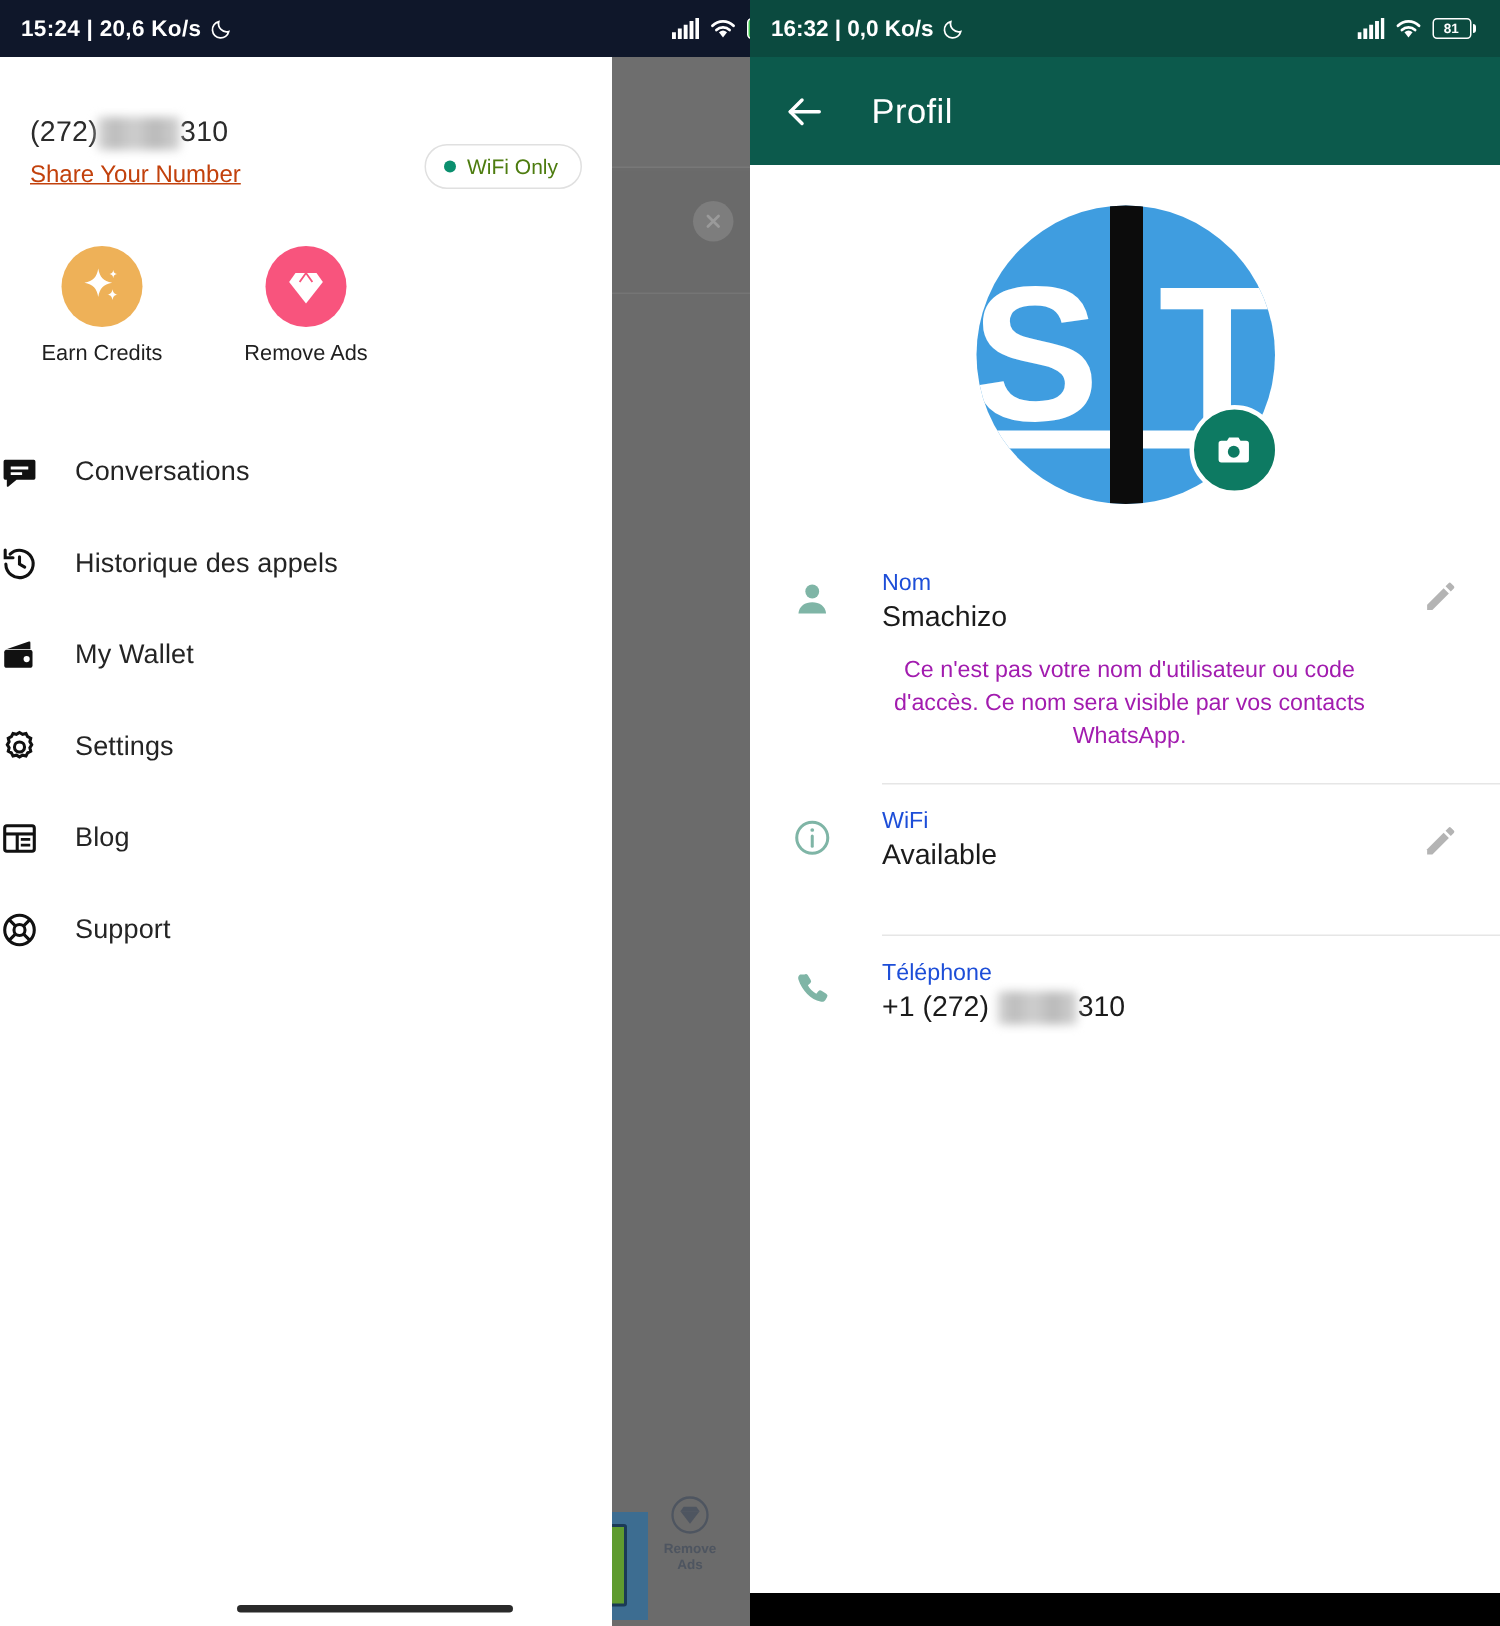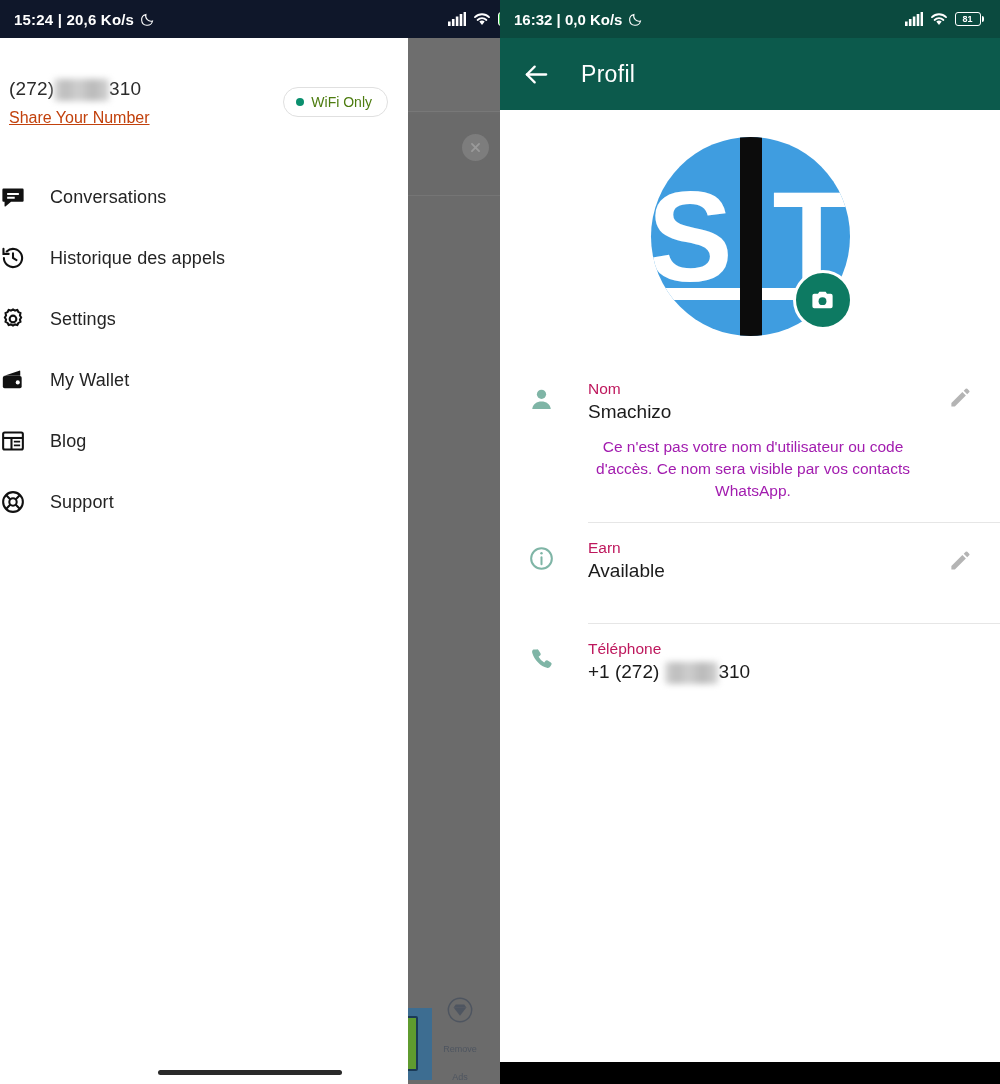--- a/index.html
+++ b/index.html
@@ -41,42 +41,42 @@
     background: #6a6a6a; border-bottom: 1px solid #757575;
   }
   .scrim-close {
     position: absolute; top: 96px; left: 462px;
     width: 27px; height: 27px; border-radius: 50%;
     background: #7d7d7d; display: flex; align-items: center; justify-content: center;
   }
   .scrim-close svg { width: 17px; height: 17px; }
   .scrim-bottom-item {
     position: absolute; left: 432px; top: 958px;
-    width: 56px; display: flex; flex-direction: column; align-items: center; gap: 20px;
+    width: 56px; display: flex; flex-direction: column; align-items: center; gap: 3px; font-weight: bold;
   }
   .scrim-bottom-item .lbl {
     font-size: 9px; color: #4e5560; text-align: center; line-height: 11px;
   }
   .scrim-green {
     position: absolute; left: 404px; top: 978px; width: 14px; height: 55px;
     background: #5f9b2f; border: 2px solid #1b3a56; border-radius: 2px;
   }
   .scrim-blue {
     position: absolute; left: 396px; top: 970px; width: 36px; height: 72px;
     background: #3d6d91;
   }
 
   
   .drawer {
     position: absolute; top: 38px; left: 0; width: 408px; height: 1046px;
     background: #fff;
   }
   .drawer-top {
-    padding: 40px 20px 0 9px;
-    display: flex; justify-content: space-between; align-items: center;
+    padding: 40px 20px 0 20px;
+    display: flex; justify-content: space-between; align-items: flex-end;
   }
   .phone-number { font-size: 19px; color: #2b2b2b; letter-spacing: .2px; white-space: nowrap; }
   .blurred {
     display: inline-block;
     background: linear-gradient(90deg,#d6d6d6,#bcbcbc 20%,#cfcfcf 45%,#b9b9b9 70%,#d2d2d2);
     color: transparent; filter: blur(3.2px); border-radius: 2px;
     vertical-align: middle; user-select: none;
   }
   .share-link { display: block; margin-top: 8px; font-size: 16px; color: #c2410c; }
   .wifi-pill {
@@ -146,21 +146,21 @@
     width: 60px; height: 60px; border-radius: 50%; background: #0d7a62;
     display: flex; align-items: center; justify-content: center;
     border: 3px solid #fff;
   }
 
   .field {
     display: flex; padding: 0 0 0 28px; position: relative;
   }
   .field-icon { width: 60px; padding-top: 22px; flex: 0 0 60px; }
   .field-body { flex: 1; padding: 16px 46px 0 0; }
-  .field-label { font-size: 15.5px; color: #be185d; margin-bottom: 3px; }
+  .field-label { font-size: 15.5px; color: #1d4ed8; margin-bottom: 3px; }
   .field-value { font-size: 19px; color: #1b1b1b; }
   .field-help { font-size: 15.5px; color: #a21caf; line-height: 22px; margin-top: 13px; max-width: 330px; text-align: center; }
   .field-edit { position: absolute; right: 28px; top: 22px; }
   .divider { height: 1px; background: #e6e6e6; margin-left: 88px; margin-right: 0; }
 
   .r-bottom-bar { position: absolute; left: 0; bottom: 0; width: 500px; height: 22px; background: #000; }
 
   svg { display: block; }
 </style>
 </head>
@@ -198,20 +198,42 @@
             <span>(272)</span><span class="blurred">▒▒▒▒</span><span>310</span>
           </div>
           <a class="share-link" href="#">Share Your Number</a>
         </div>
         <div class="wifi-pill">
           <span class="wifi-dot"></span>
           <span>WiFi Only</span>
         </div>
       </div>
 
+      <div class="quick-row">
+        <div class="quick">
+          <div class="quick-circle" style="background:#eeb158">
+            <svg width="30" height="30" viewBox="0 0 24 24">
+              <path d="M10 2.4 C10.9 7.3 12.6 9 17.4 10 C12.6 11 10.9 12.7 10 17.6 C9.1 12.7 7.4 11 2.6 10 C7.4 9 9.1 7.3 10 2.4 Z" fill="#fff"></path>
+              <path d="M17.6 13.4 C18 15.3 18.5 15.9 20.4 16.3 C18.5 16.7 18 17.3 17.6 19.2 C17.2 17.3 16.7 16.7 14.8 16.3 C16.7 15.9 17.2 15.3 17.6 13.4 Z" fill="#fff"></path>
+              <path d="M18 3.2 C18.3 4.6 18.6 5 20 5.3 C18.6 5.6 18.3 6 18 7.4 C17.7 6 17.4 5.6 16 5.3 C17.4 5 17.7 4.6 18 3.2 Z" fill="#fff"></path>
+            </svg>
+          </div>
+          <div class="quick-label">Earn Credits</div>
+        </div>
+        <div class="quick">
+          <div class="quick-circle" style="background:#f8547d">
+            <svg width="30" height="30" viewBox="0 0 24 24">
+              <path d="M3 9.6 L12 21 L21 9.6 Z" fill="#fff"></path>
+              <path d="M3 9.6 H21 L17.6 4.8 H6.4 Z" fill="#fff"></path>
+              <path d="M8.6 9.6 L12 4.8 L15.4 9.6" fill="none" stroke="#f8547d" stroke-width="1"></path>
+            </svg>
+          </div>
+          <div class="quick-label">Remove Ads</div>
+        </div>
+      </div>
 
       <div class="menu">
 
         <div class="menu-item">
           <div class="menu-icon">
             <svg width="26" height="26" viewBox="0 0 24 24" fill="#111">
               <path d="M3.2 4.2 h17.6 a1 1 0 0 1 1 1 v10.2 a1 1 0 0 1 -1 1 h-10.6 l-5.2 4.3 a.5 .5 0 0 1 -.8 -.4 v-3.9 h-1 a1 1 0 0 1 -1 -1 V5.2 a1 1 0 0 1 1 -1 z"></path>
               <path d="M6.6 8.3 h10.8 v1.8 H6.6 z M6.6 11.8 h7 v1.8 h-7 z" fill="#fff"></path>
             </svg>
           </div>
@@ -224,37 +246,37 @@
               <path d="M3.6 12 a8.4 8.4 0 1 0 2.6 -6.1"></path>
               <path d="M3.2 3.4 V8.2 H8"></path>
               <path d="M12 7.6 V12 l3.2 1.9"></path>
             </svg>
           </div>
           <div class="menu-label">Historique des appels</div>
         </div>
 
         <div class="menu-item">
           <div class="menu-icon">
-            <svg width="26" height="26" viewBox="0 0 24 24" fill="none" stroke="#111" stroke-width="1.9">
-              <path d="M12 3.1 l1.9 1.1 2.1 -.5 1 1.9 1.9 1 -.5 2.1 1.1 1.9 -1.1 1.9 .5 2.1 -1.9 1 -1 1.9 -2.1 -.5 -1.9 1.1 -1.9 -1.1 -2.1 .5 -1 -1.9 -1.9 -1 .5 -2.1 -1.1 -1.9 1.1 -1.9 -.5 -2.1 1.9 -1 1 -1.9 2.1 .5 z"></path>
-              <circle cx="12" cy="12" r="3.1"></circle>
-            </svg>
-          </div>
-          <div class="menu-label">Settings</div>
-        </div>
-
-        <div class="menu-item">
-          <div class="menu-icon">
             <svg width="26" height="26" viewBox="0 0 24 24" fill="#111">
               <path d="M2.6 8.6 L17.8 3.4 a.7 .7 0 0 1 .9 .7 v3.9 H4.6 z"></path>
               <rect x="2.6" y="8.4" width="17.4" height="11.2" rx="1.6"></rect>
               <circle cx="16.4" cy="14.2" r="1.9" fill="#fff"></circle>
             </svg>
           </div>
           <div class="menu-label">My Wallet</div>
+        </div>
+
+        <div class="menu-item">
+          <div class="menu-icon">
+            <svg width="26" height="26" viewBox="0 0 24 24" fill="none" stroke="#111" stroke-width="1.9">
+              <path d="M12 3.1 l1.9 1.1 2.1 -.5 1 1.9 1.9 1 -.5 2.1 1.1 1.9 -1.1 1.9 .5 2.1 -1.9 1 -1 1.9 -2.1 -.5 -1.9 1.1 -1.9 -1.1 -2.1 .5 -1 -1.9 -1.9 -1 .5 -2.1 -1.1 -1.9 1.1 -1.9 -.5 -2.1 1.9 -1 1 -1.9 2.1 .5 z"></path>
+              <circle cx="12" cy="12" r="3.1"></circle>
+            </svg>
+          </div>
+          <div class="menu-label">Settings</div>
         </div>
 
         <div class="menu-item">
           <div class="menu-icon">
             <svg width="26" height="26" viewBox="0 0 24 24" fill="none" stroke="#111" stroke-width="1.9">
               <rect x="2.9" y="4.2" width="18.2" height="15.6" rx="1.4"></rect>
               <path d="M2.9 9.2 H21.1"></path>
               <path d="M10.6 9.2 V19.8"></path>
               <path d="M12.8 12.6 H18.6 M12.8 16.1 H18.6" stroke-width="1.7"></path>
             </svg>
@@ -391,21 +413,21 @@
 
       <div class="field" style="height:100px">
         <div class="field-icon">
           <svg width="27" height="27" viewBox="0 0 24 24" fill="none" stroke="#7fb5a6" stroke-width="1.8">
             <circle cx="12" cy="12" r="9.2"></circle>
             <path d="M12 11 v6" stroke-linecap="round"></path>
             <circle cx="12" cy="7.4" r="1.1" fill="#7fb5a6" stroke="none"></circle>
           </svg>
         </div>
         <div class="field-body">
-          <div class="field-label">Earn</div>
+          <div class="field-label">WiFi</div>
           <div class="field-value">Available</div>
         </div>
         <div class="field-edit" style="top:26px">
           <svg width="24" height="24" viewBox="0 0 24 24" fill="#b4b4b4">
             <path d="M3.4 17.1 L14.4 6.1 l3.5 3.5 L6.9 20.6 H3.4 z"></path>
             <path d="M15.7 4.8 l2 -2 a1.1 1.1 0 0 1 1.6 0 l1.9 1.9 a1.1 1.1 0 0 1 0 1.6 l-2 2 z"></path>
           </svg>
         </div>
       </div>
 

